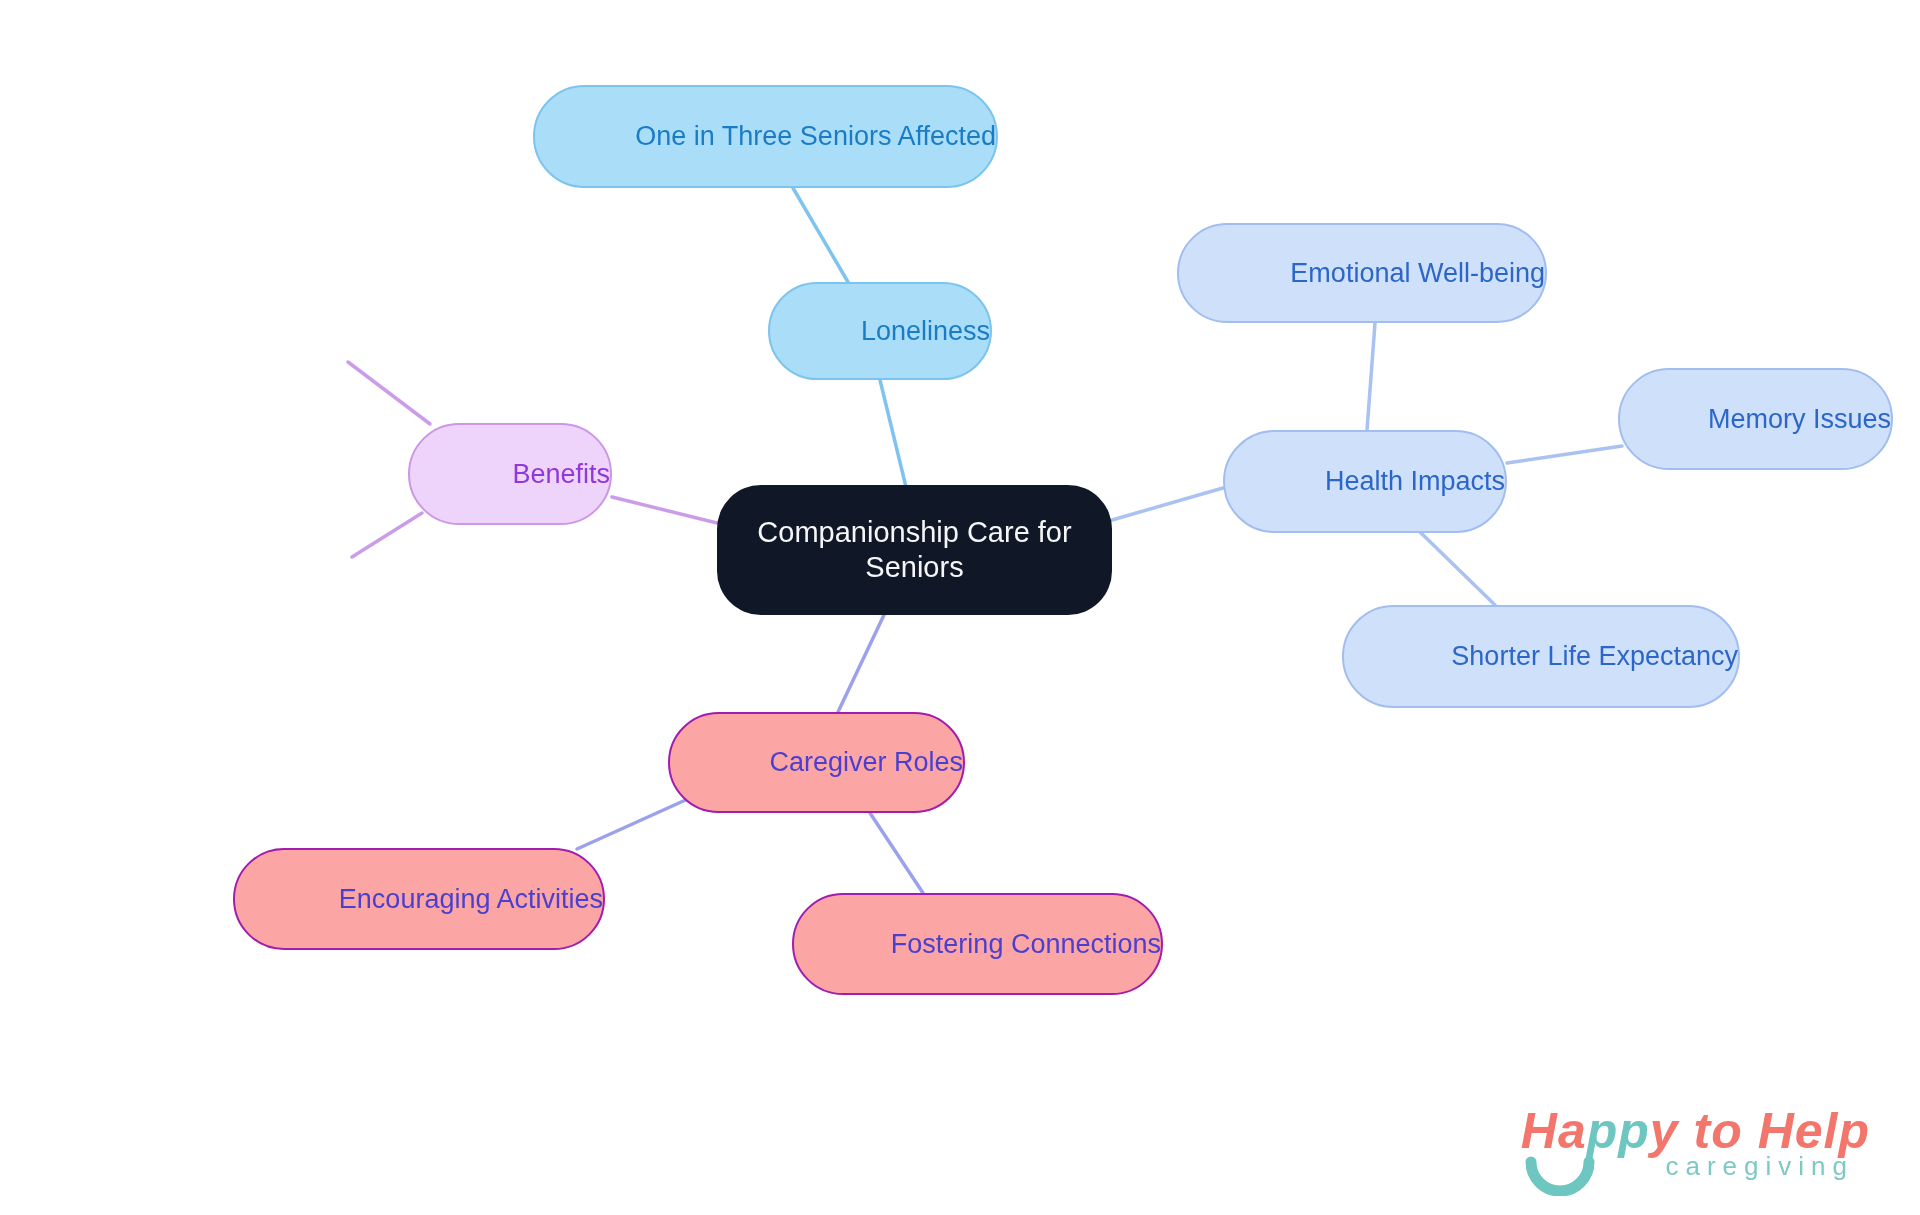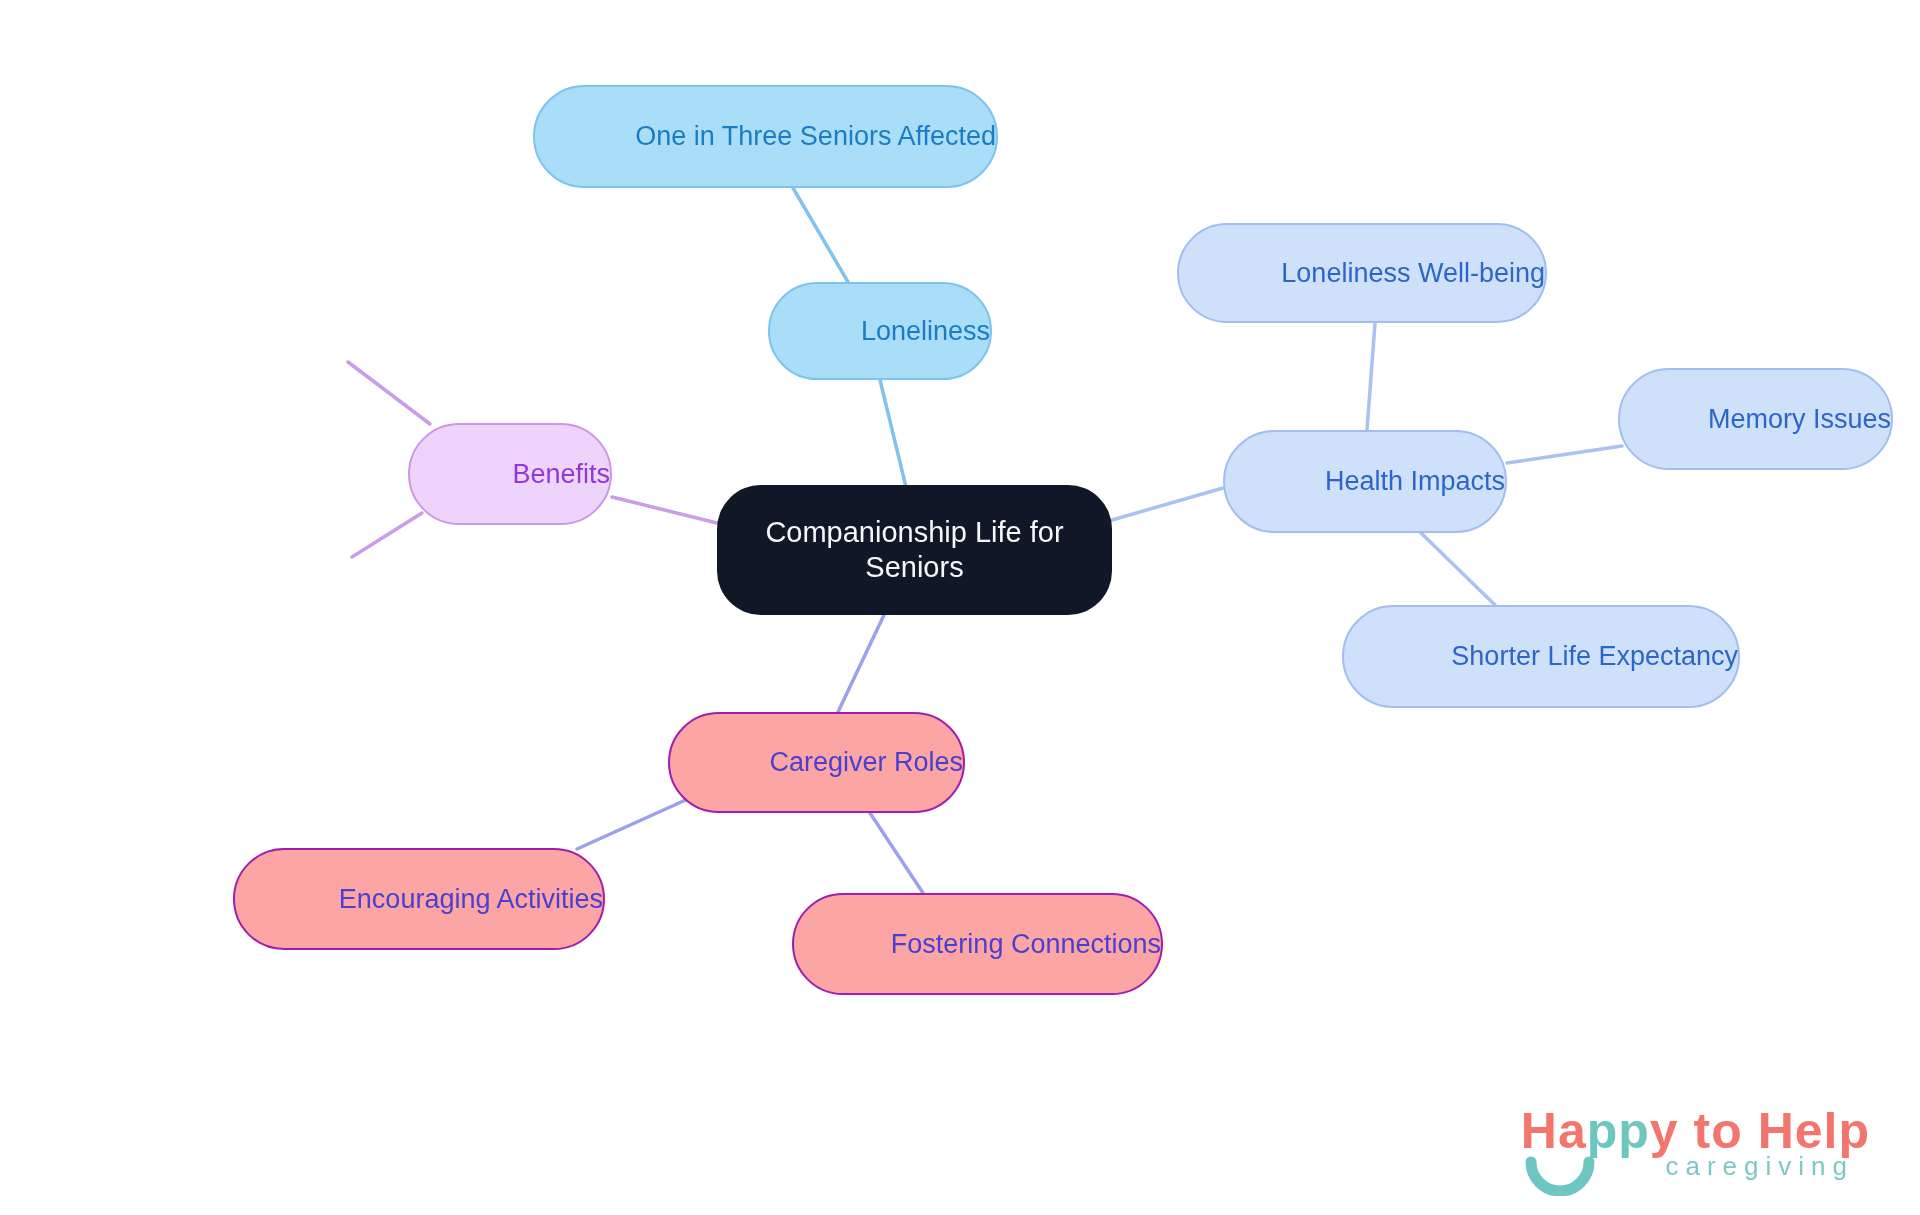--- a/index.html
+++ b/index.html
@@ -73,20 +73,21 @@
     top: 1104px;
     width: 445px;
     text-align: right;
   }
   .logo-word {
     font-size: 50px;
     font-weight: 700;
     letter-spacing: 1px;
     white-space: nowrap;
     line-height: 1.1;
+    font-style: italic;
   }
   .logo-coral { color: #f2766b; }
   .logo-teal  { color: #6ec6c1; }
   .logo-sub {
     font-size: 26px;
     font-weight: 500;
     color: #7cc9c4;
     letter-spacing: 7px;
     margin-top: -8px;
     margin-right: 16px;
@@ -113,35 +114,35 @@
     <line class="edge-peri" x1="1418" y1="530" x2="1495" y2="605"></line>
     <line class="edge-lilac" x1="612" y1="497" x2="717" y2="523"></line>
     <line class="edge-lilac" x1="348" y1="362" x2="430" y2="424"></line>
     <line class="edge-lilac" x1="352" y1="557" x2="422" y2="513"></line>
     <line class="edge-lavender" x1="884" y1="615" x2="838" y2="712"></line>
     <line class="edge-lavender" x1="690" y1="798" x2="577" y2="849"></line>
     <line class="edge-lavender" x1="870" y1="813" x2="923" y2="893"></line>
   </svg>
 
   <div class="node node-center n-center">
-    <span>Companionship Life for Seniors</span>
+    <span>Companionship Care for Seniors</span>
   </div>
 
   <div class="node family-sky n-loneliness">
     <span>Loneliness</span>
   </div>
   <div class="node family-sky n-one-in-three">
     <span>One in Three Seniors Affected</span>
   </div>
 
   <div class="node family-peri n-health">
     <span>Health Impacts</span>
   </div>
   <div class="node family-peri n-decreased">
-    <span>Loneliness Well-being</span>
+    <span>Emotional Well-being</span>
   </div>
   <div class="node family-peri n-memory">
     <span>Memory Issues</span>
   </div>
   <div class="node family-peri n-shorter">
     <span>Shorter Life Expectancy</span>
   </div>
 
   <div class="node family-lilac n-benefits">
     <span>Benefits</span>

